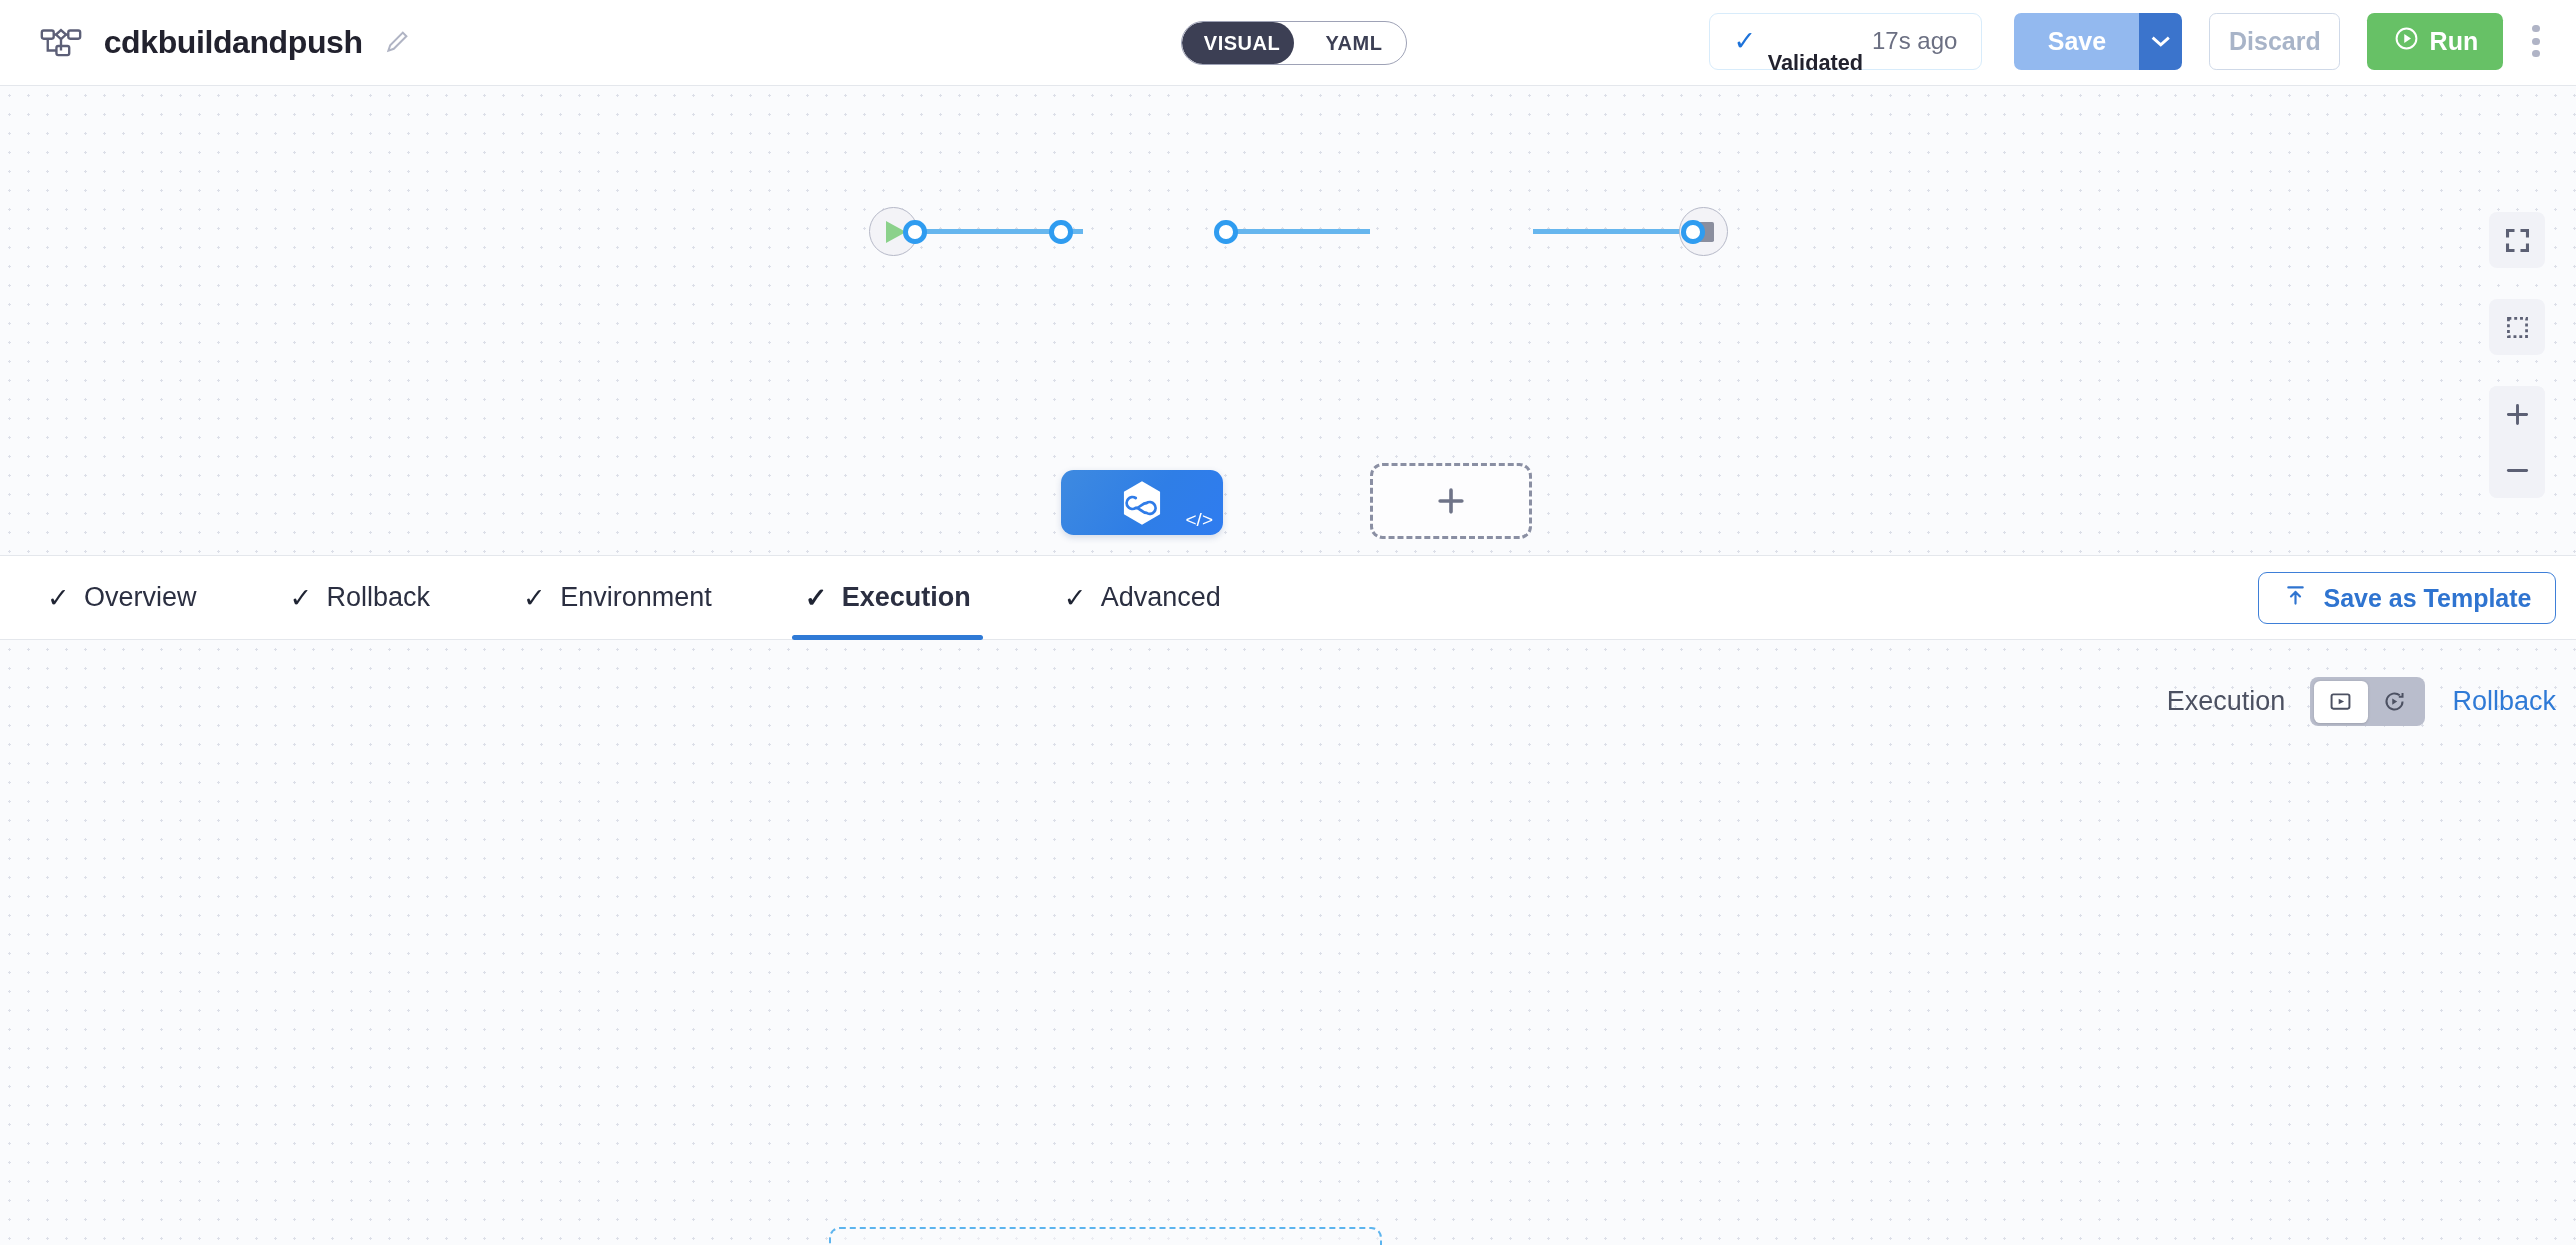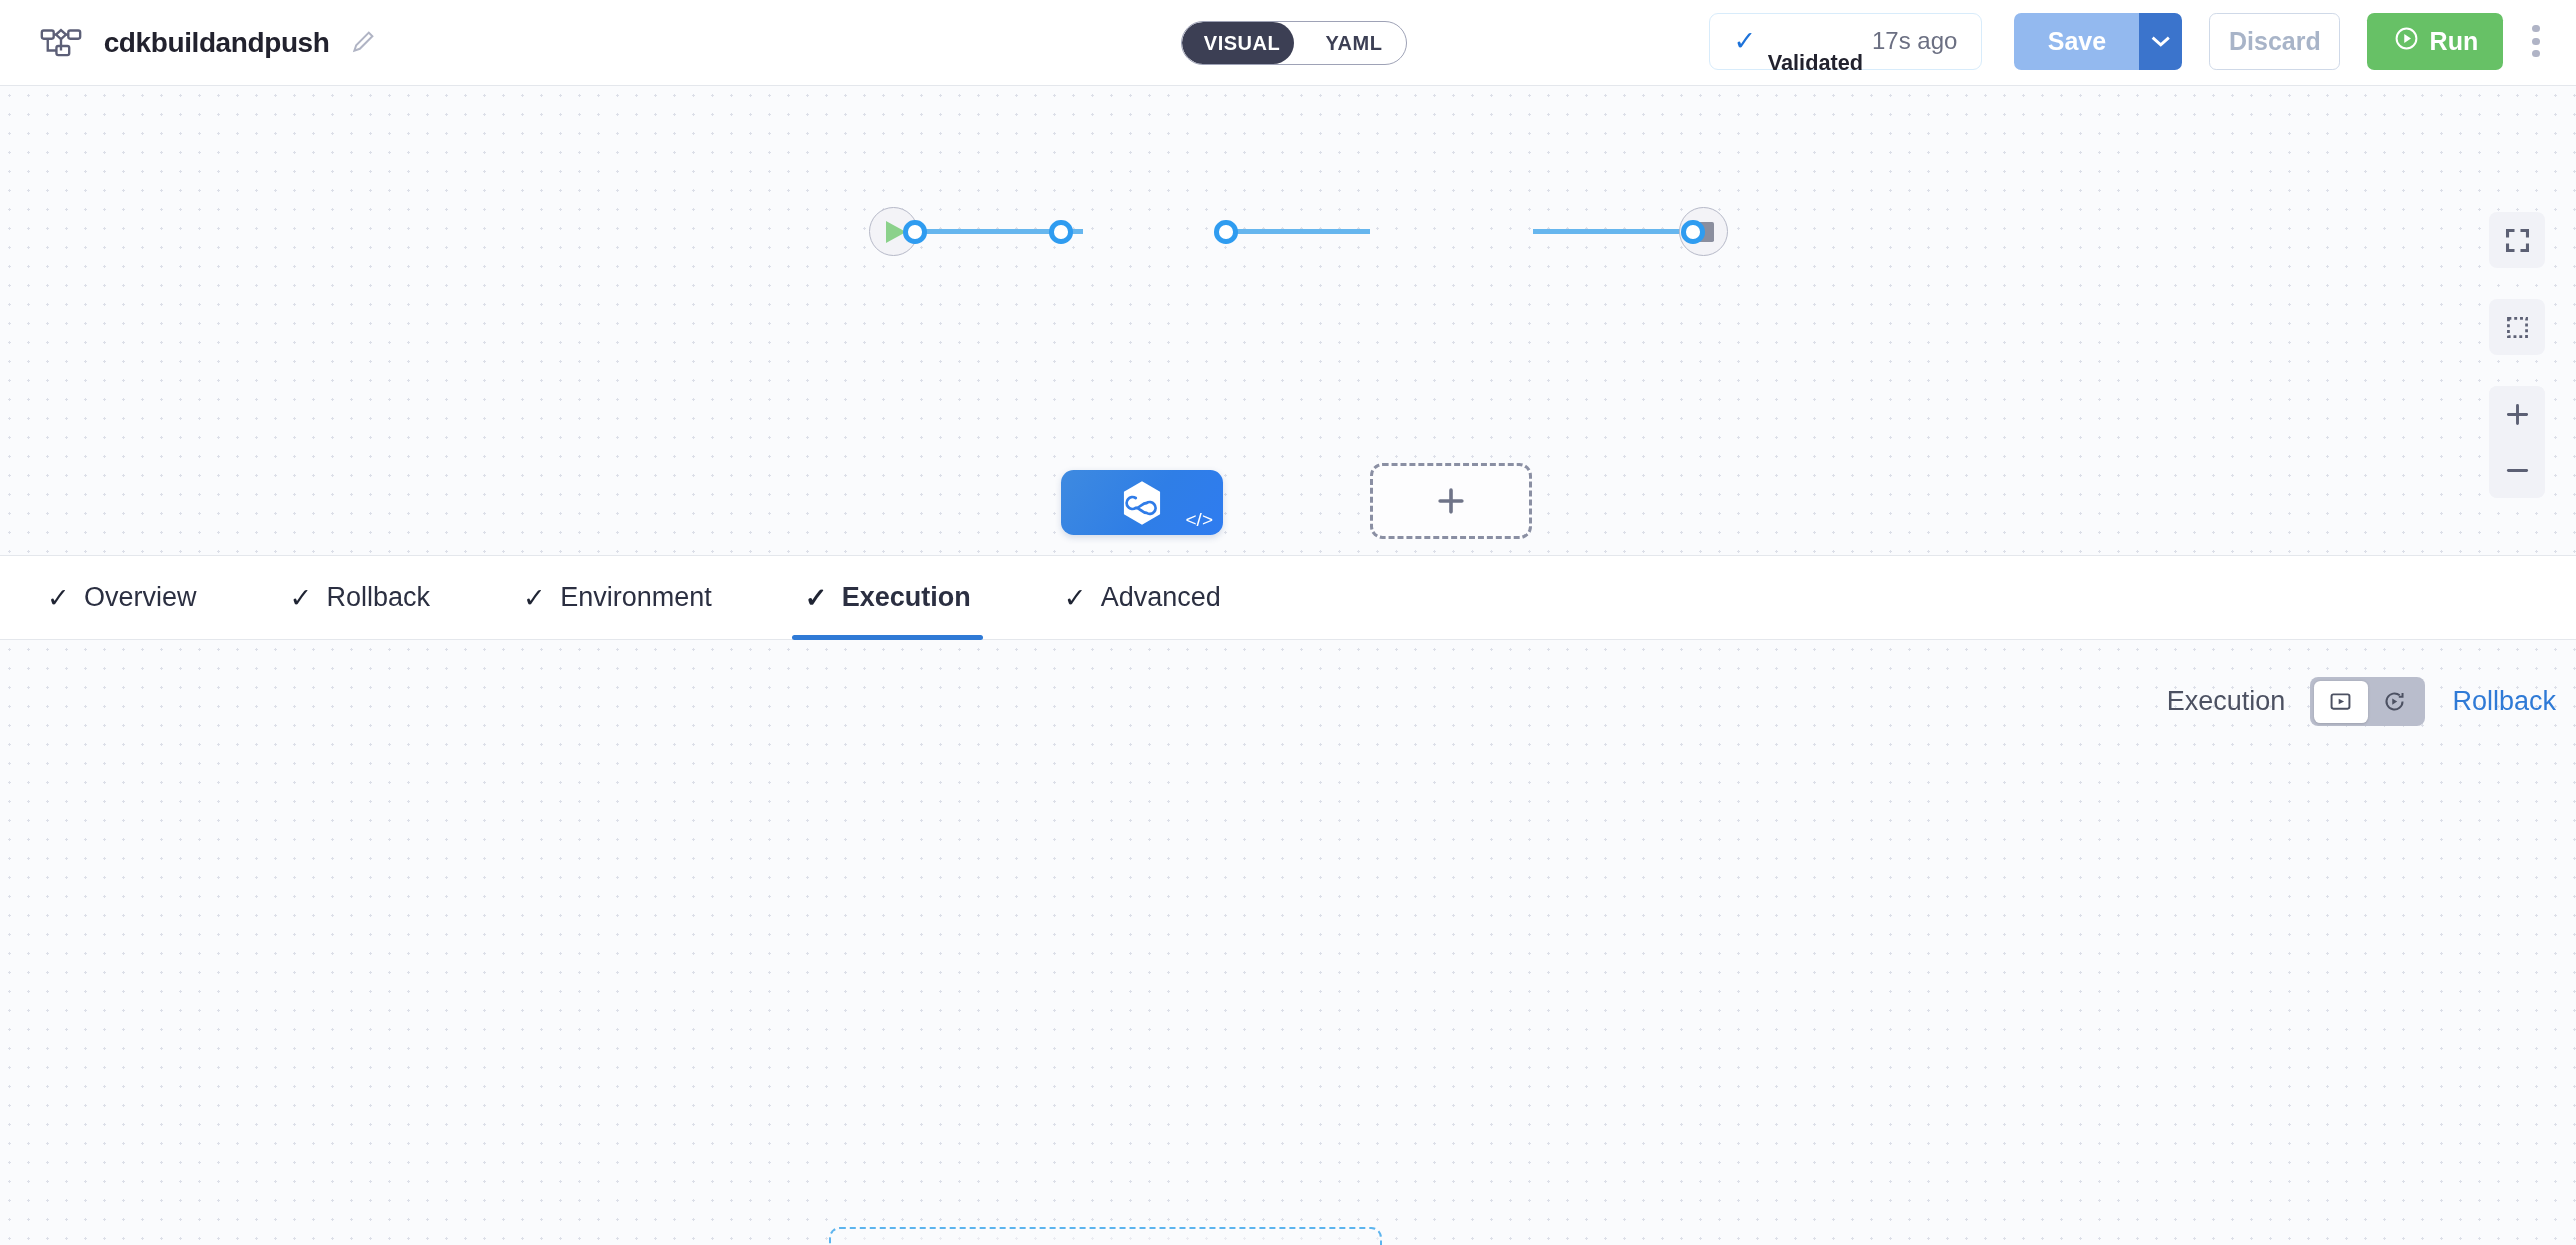--- a/index.html
+++ b/index.html
@@ -13,21 +13,21 @@
   
   .topbar {
     position: absolute; left: 0; top: 0; width: 2576px; height: 86px;
     background: #ffffff;
     border-bottom: 0.9px solid #e4e7ec;
     display: flex; align-items: center;
   }
   .pipeline-icon { margin-left: 40px; width: 42px; height: 36px; color: #5c5f77; }
   .pipeline-title {
     margin-left: 21.7px;
-    font-size: 28px; font-weight: 700; color: #22222e;
+    font-size: 32px; font-weight: 700; color: #22222e;
     letter-spacing: -0.4px; white-space: nowrap;
   }
   .edit-pencil { margin-left: 20px; width: 27px; height: 27px; color: #b0b4c4; }
 
   
   .mode-toggle {
     position: absolute; left: 1181px; top: 21px;
     height: 44px; width: 226px;
     border: 0.9px solid #9ea2b6; border-radius: 23.5px;
     background: #ffffff; display: flex; align-items: center; overflow: hidden;
@@ -312,20 +312,28 @@
   </div>
   <div class="tab active" style="margin-left:93px;">
     <span class="tchk">✓</span>
     <span>Execution</span>
   </div>
   <div class="tab" style="margin-left:93px;">
     <span class="tchk">✓</span>
     <span>Advanced</span>
   </div>
 
+  <div class="sat-btn">
+    <span>
+      <svg width="27" height="27" viewBox="0 0 30 30" fill="none" stroke="currentColor" stroke-width="2.4" stroke-linecap="round">
+        <path d="M7 6 H23 M15 24 V11 M15 11 L10 16 M15 11 L20 16"></path>
+      </svg>
+    </span>
+    <span>Save as Template</span>
+  </div>
 </div>
 
 <div class="canvas canvas-exec">
 
   <div class="exec-row" style="top:37px;">
     <span class="exec-word">Execution</span>
     <div class="exec-switch">
       <div class="exec-sw on">
         <svg width="25" height="25" viewBox="0 0 28 28" fill="none" stroke="currentColor" stroke-width="2.2">
           <rect x="4" y="6" width="20" height="16" rx="2"></rect>

